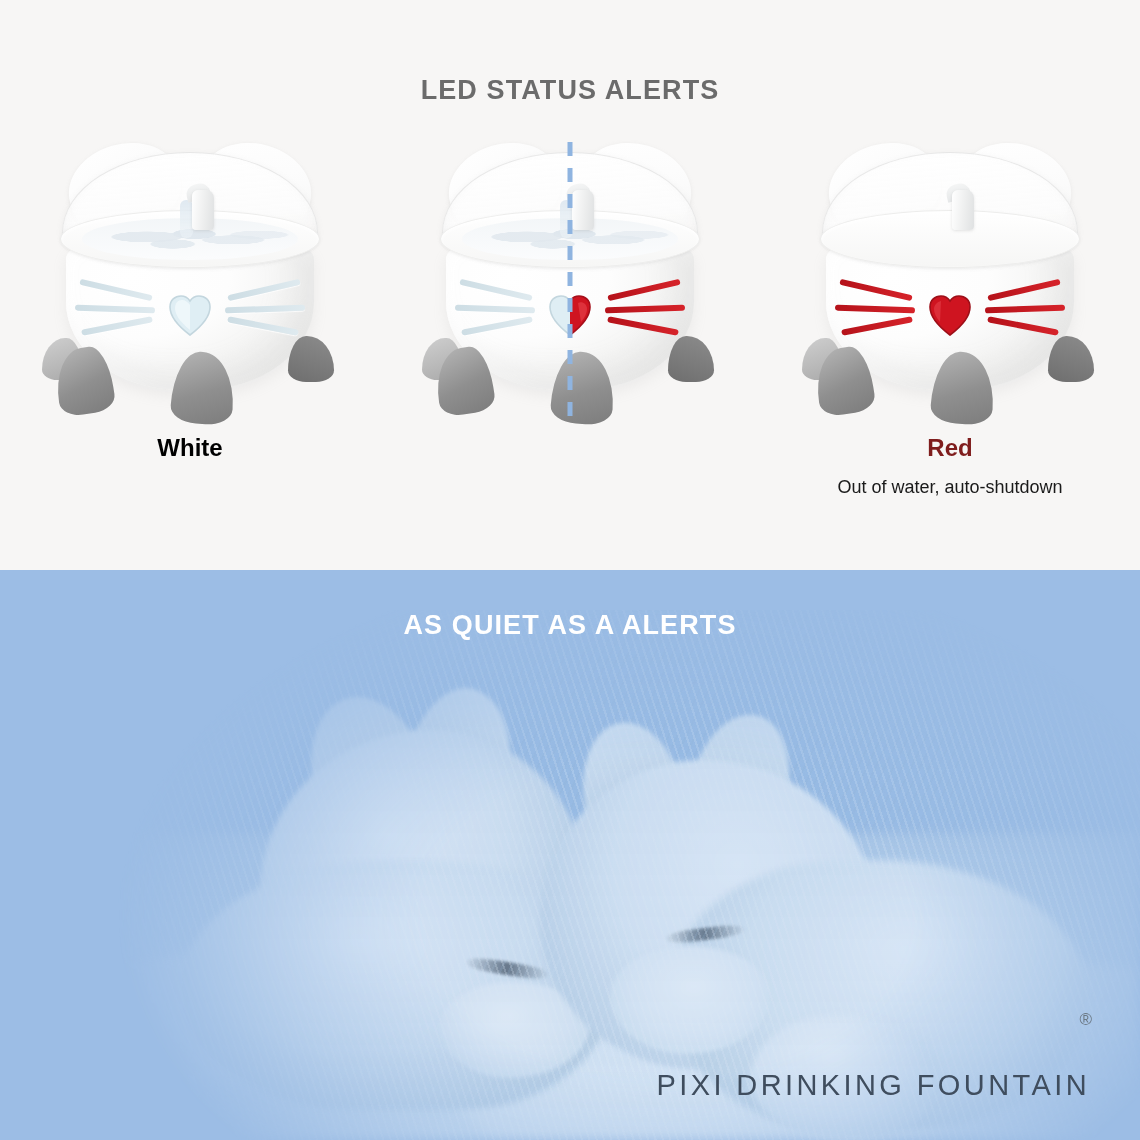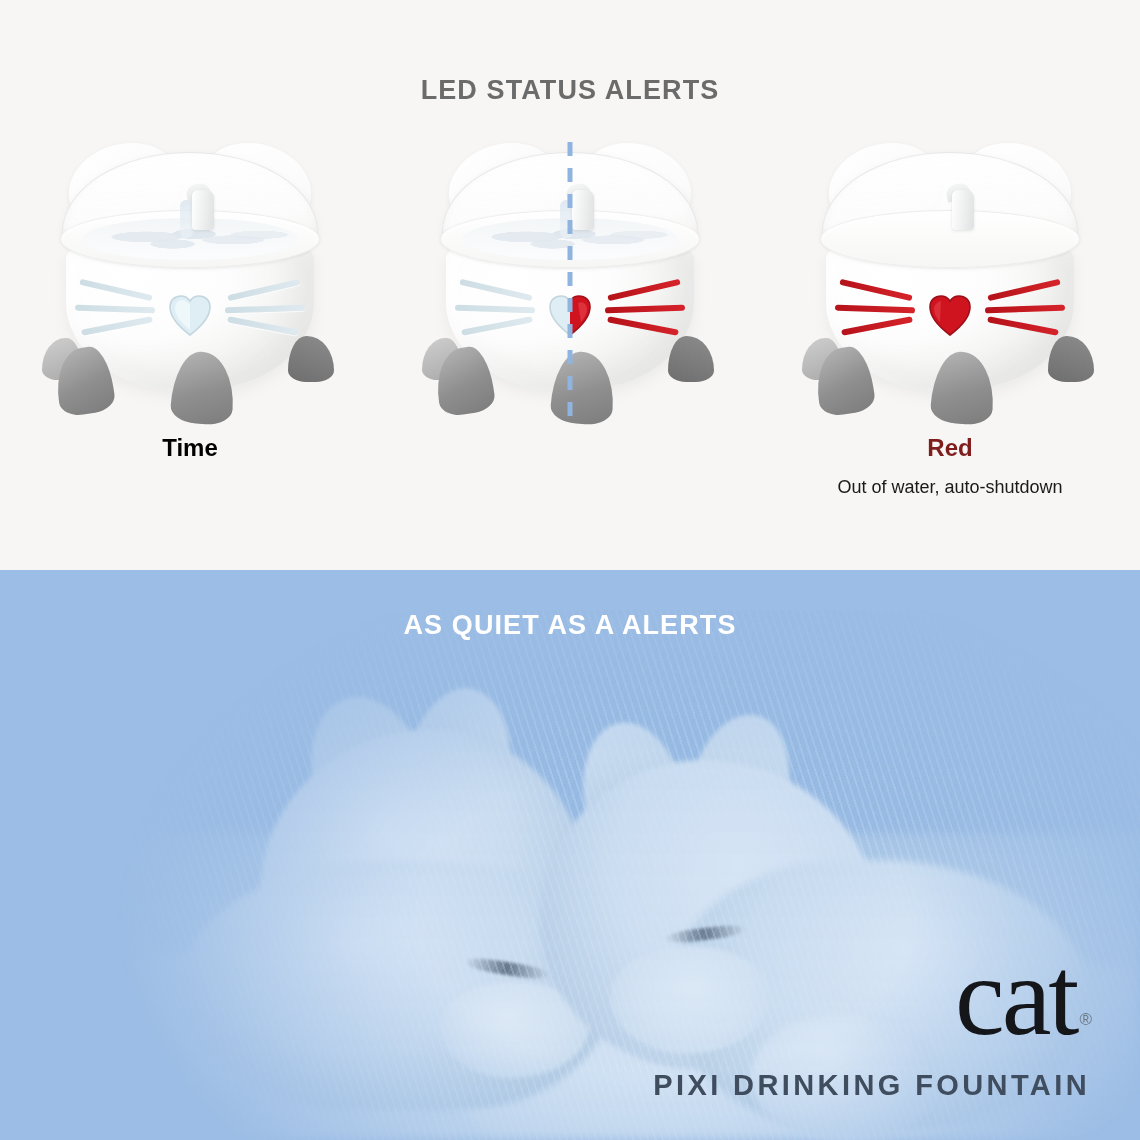--- a/index.html
+++ b/index.html
@@ -275,21 +275,21 @@
   .logo-it {
     font-family:"Liberation Serif", serif; font-size:112px; line-height:.86;
     color:#8e9aa6; letter-spacing:-3px; position:relative; margin-left:-4px;
   }
   .logo-reg {
     font-size:17px; color:#6b7884; margin-left:3px; margin-bottom:14px;
     font-family:"Liberation Sans", sans-serif;
   }
   .logo-tagline {
     position:absolute; right:50px; bottom:38px; z-index:5;
-    font-size:29px; letter-spacing:3.4px; color:#3f4d5e; font-weight:700;
+    font-size:29px; letter-spacing:3.4px; color:#3f4d5e; font-weight:400;
   }
 </style>
 </head>
 <body>
 
 <div class="page">
 
   <section class="panel-led">
 
     <h1 class="led-title">LED STATUS ALERTS</h1>
@@ -320,21 +320,21 @@
             <span class="whisk wh-white w-r2"></span>
             <span class="whisk wh-white w-r3"></span>
             <svg class="heart" viewBox="0 0 44 42">
               <path d="M22 41 C6 29 2 20 2 13 C2 6 7 2 13 2 C17 2 20 4 22 7 C24 4 27 2 31 2 C37 2 42 6 42 13 C42 20 38 29 22 41 Z" fill="#dfeef4" stroke="#c3d6de" stroke-width="1.6"></path>
               <path d="M22 36 C11 27 7 20 7 14 C7 9 10 6 14 6 C17 6 20 8 22 11 Z" fill="#f1f8fa" opacity=".85"></path>
             </svg>
           </div>
         </div>
 
         <div class="caption">
-          <div class="cap-title">Time</div>
+          <div class="cap-title">White</div>
         </div>
       </div>
 
       <div class="fcell">
         <div class="fountain">
           <div class="lid-ear ear-l"></div>
           <div class="lid-ear ear-r"></div>
           <div class="bowl"></div>
           <div class="foot foot-bl"></div>
           <div class="foot foot-br"></div>
@@ -434,20 +434,19 @@
           <div class="kit-b-eye"></div>
           <div class="kit-paw"></div>
 
           <div class="fur-tex"></div>
           <div class="blue-tint"></div>
         </div>
       </div>
     </div>
 
     <div class="logo">
-      <span class="logo-cat">cat</span>
       <span class="logo-reg">®</span>
     </div>
 
     <div class="logo-tagline">PIXI DRINKING FOUNTAIN</div>
 
   </section>
 </div>
 
 </body></html>

